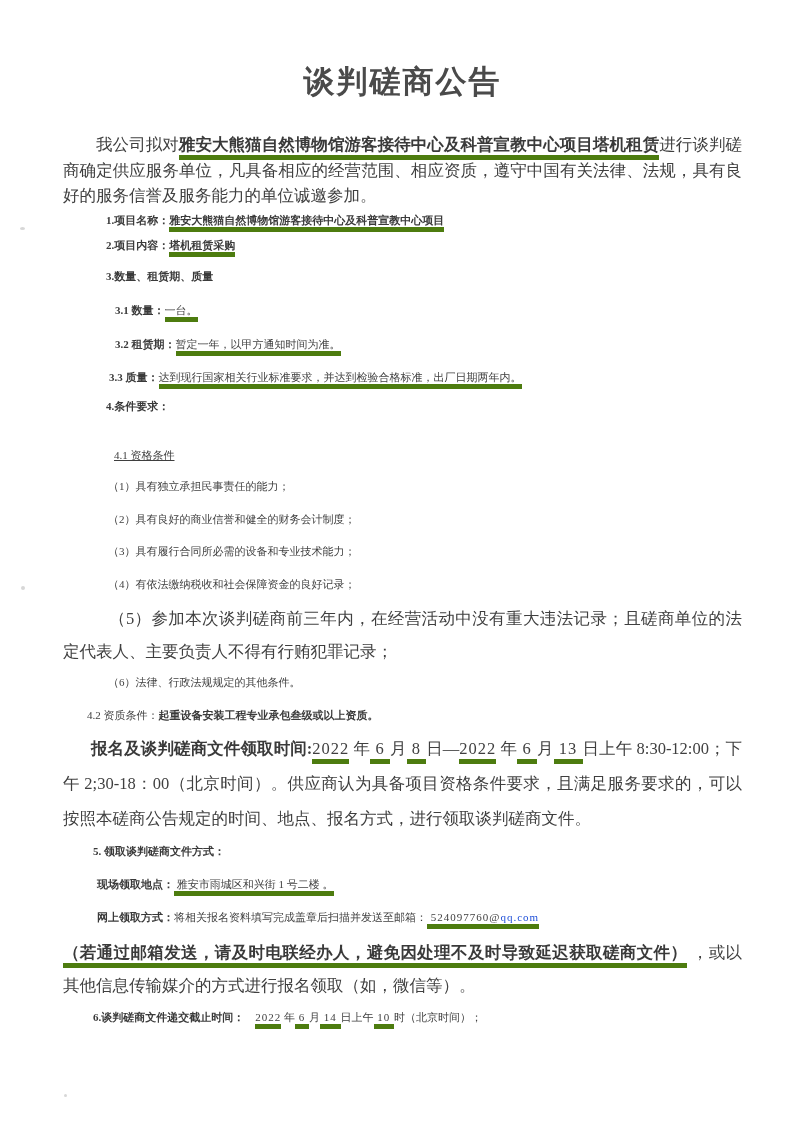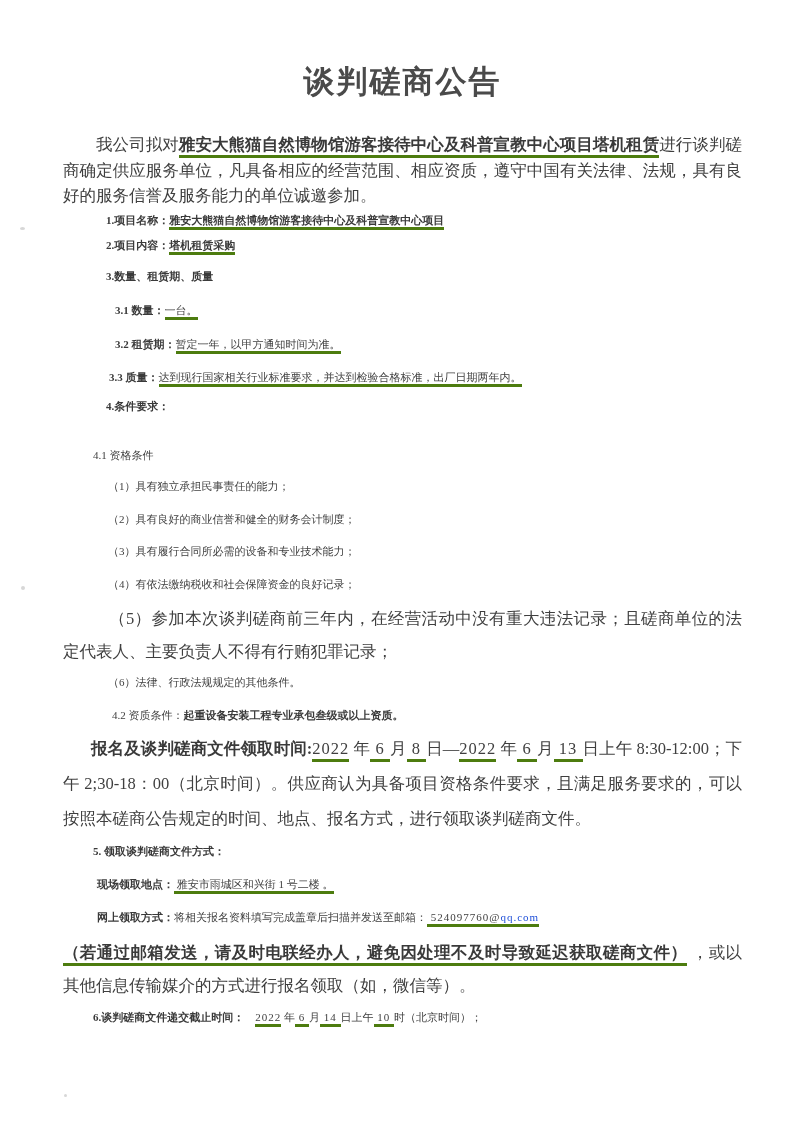--- a/index.html
+++ b/index.html
@@ -36,21 +36,21 @@
   .para {
     font-size: 16.5px;
     margin: 0;
     text-align: justify;
   }
   .intro { line-height: 25.5px; text-indent: 33px; margin-bottom: 1px; }
   .cond5 { line-height: 33px; text-indent: 46px; margin-bottom: 4px; }
   .regp  { line-height: 35px; text-indent: 28px; margin-bottom: 5px; }
   .notep { line-height: 33px; margin-bottom: 5px; }
   .b { font-weight: 700; color: #3a3a3a; }
-  .u { border-bottom: 3px solid #4d7c0f; padding-bottom: 1px; }
+  .u { border-bottom: 5px solid #4d7c0f; padding-bottom: 1px; }
   .num { letter-spacing: 1px; }
   .faded { color: #1d4ed8; text-align: center; }
   .speck { position: absolute; background: #9a9a9a; border-radius: 50%; opacity: 0.4; }
 </style>
 </head>
 <body>
 
 <div class="page">
   <div class="speck" style="left:20px; top:227px; width:5px; height:3px;"></div>
   <div class="speck" style="left:21px; top:586px; width:4px; height:4px;"></div>
@@ -69,30 +69,30 @@
     <div class="ln b" style="margin-left:43px; margin-bottom:14px;">3.数量、租赁期、质量</div>
 
     <div class="ln" style="margin-left:52px; margin-bottom:14px;"><span class="b">3.1 数量：</span><span class="u">一台。 </span></div>
 
     <div class="ln" style="margin-left:52px; margin-bottom:13px;"><span class="b">3.2 租赁期：</span><span class="u">暂定一年，以甲方通知时间为准。 </span></div>
 
     <div class="ln" style="margin-left:46px; margin-bottom:9px;"><span class="b">3.3 质量：</span><span class="u">达到现行国家相关行业标准要求，并达到检验合格标准，出厂日期两年内。</span></div>
 
     <div class="ln b" style="margin-left:43px; margin-bottom:29px;">4.条件要求：</div>
 
-    <div class="ln" style="margin-left:30px; margin-bottom:11px;">4.1 资格条件</div>
+    <div class="ln" style="margin-left:51px; margin-bottom:11px;text-decoration:underline;">4.1 资格条件</div>
 
     <div class="ln" style="margin-left:45px; margin-bottom:13px;">（1）具有独立承担民事责任的能力；</div>
     <div class="ln" style="margin-left:45px; margin-bottom:12px;">（2）具有良好的商业信誉和健全的财务会计制度；</div>
     <div class="ln" style="margin-left:45px; margin-bottom:13px;">（3）具有履行合同所必需的设备和专业技术能力；</div>
     <div class="ln" style="margin-left:45px; margin-bottom:8px;">（4）有依法缴纳税收和社会保障资金的良好记录；</div>
     <p class="para cond5">（5）参加本次谈判磋商前三年内，在经营活动中没有重大违法记录；且磋商单位的法定代表人、主要负责人不得有行贿犯罪记录；</p>
     <div class="ln" style="margin-left:45px; margin-bottom:13px;">（6）法律、行政法规规定的其他条件。</div>
 
-    <div class="ln" style="margin-left:49px; margin-bottom:6px;"><span>4.2 资质条件：</span><span class="b">起重设备安装工程专业承包叁级或以上资质。</span></div>
+    <div class="ln" style="margin-left:24px; margin-bottom:6px;"><span>4.2 资质条件：</span><span class="b">起重设备安装工程专业承包叁级或以上资质。</span></div>
 
     <p class="para regp"><span class="b">报名及谈判磋商文件领取时间:</span><span class="u num">2022</span><span> 年</span><span class="u num"> 6 </span><span>月</span><span class="u num"> 8 </span><span>日—</span><span class="u num">2022</span><span> 年</span><span class="u num"> 6 </span><span>月</span><span class="u num"> 13 </span><span>日上午 8:30-12:00；下午 2;30-18：00（北京时间）。供应商认为具备项目资格条件要求，且满足服务要求的，可以按照本磋商公告规定的时间、地点、报名方式，进行领取谈判磋商文件。</span></p>
 
     <div class="ln b" style="margin-left:30px; margin-bottom:13px;">5. 领取谈判磋商文件方式：</div>
 
     <div class="ln" style="margin-left:34px; margin-bottom:13px;"><span class="b">现场领取地点：</span><span class="u"> 雅安市雨城区和兴街 1 号二楼 。 </span></div>
 
     <div class="ln" style="margin-left:34px; margin-bottom:9px;"><span class="b">网上领取方式：</span><span>将相关报名资料填写完成盖章后扫描并发送至邮箱：</span><span class="u num"> 524097760@</span><span class="u num faded">qq.com</span></div>
 
     <p class="para notep"><span class="b u">（若通过邮箱发送，请及时电联经办人，避免因处理不及时导致延迟获取磋商文件）</span><span> ，或以其他信息传输媒介的方式进行报名领取（如，微信等）。</span></p>

